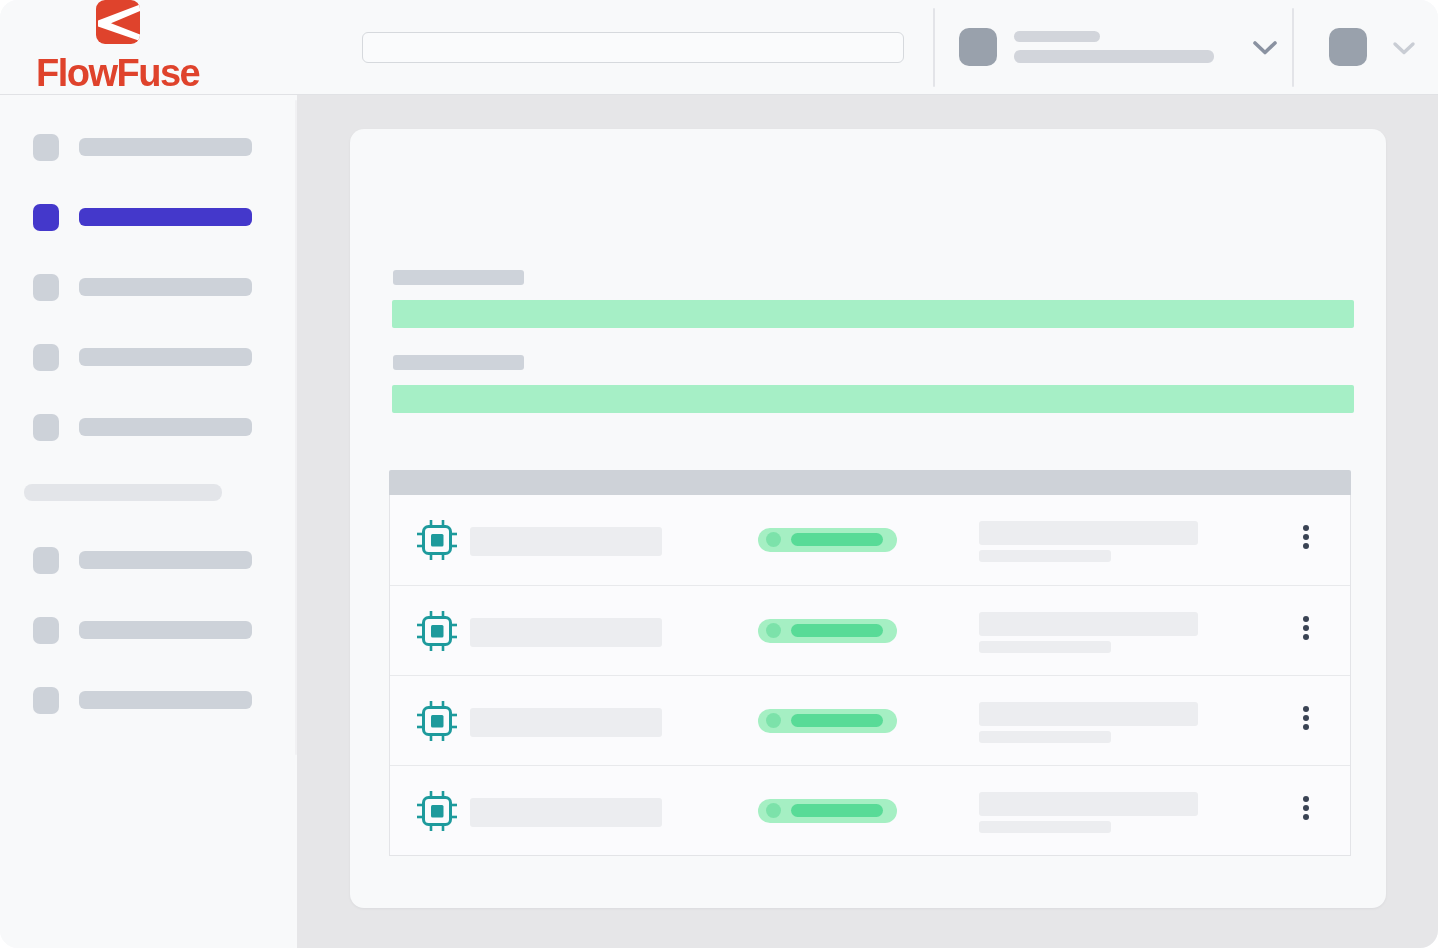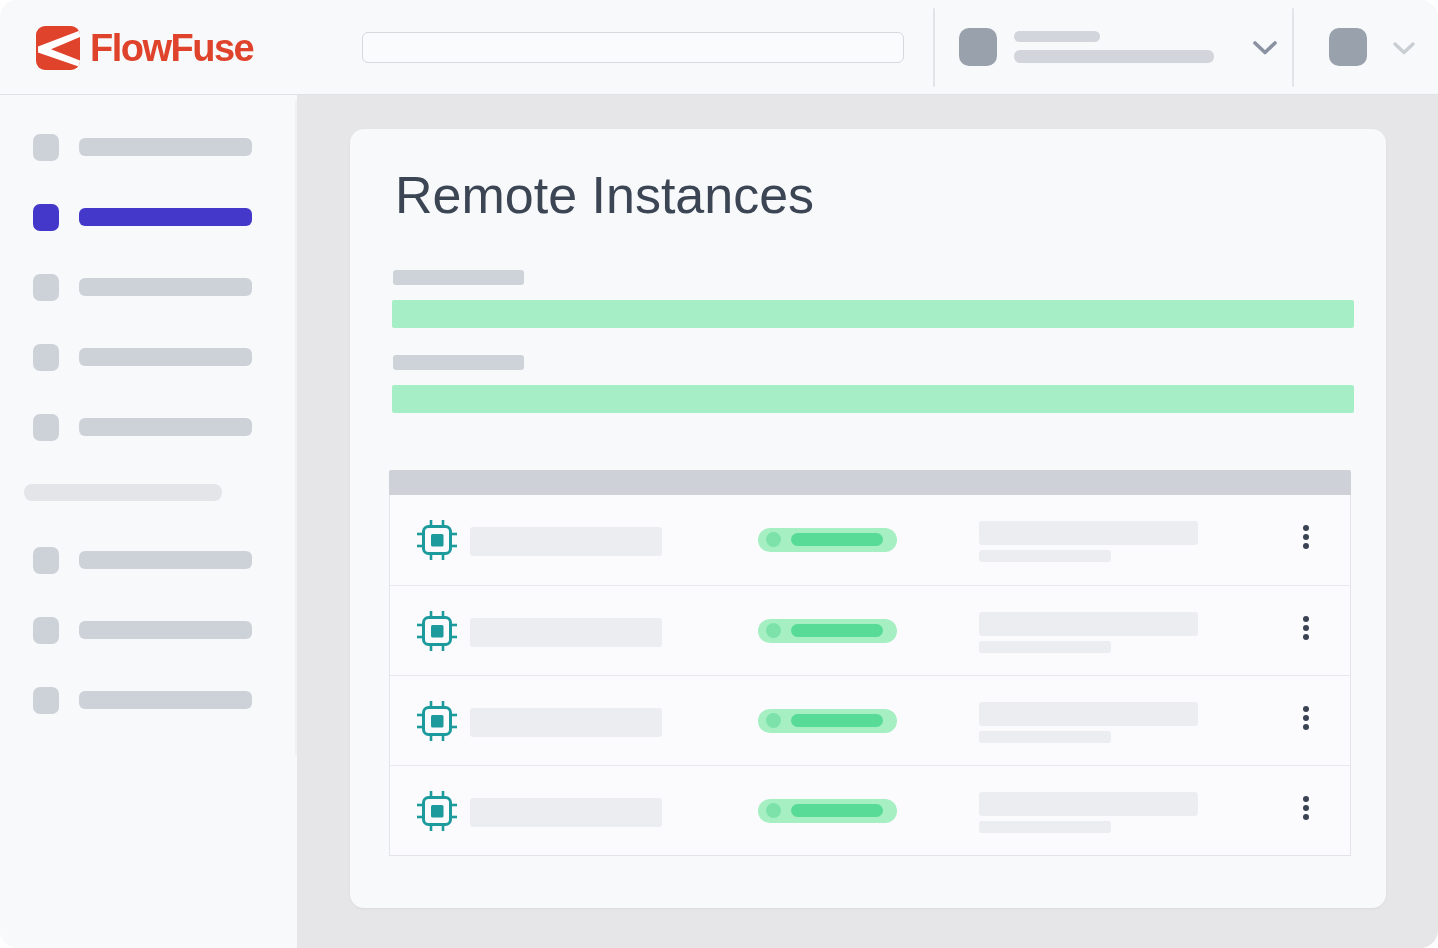--- a/index.html
+++ b/index.html
@@ -8,21 +8,21 @@
     --c-skel-dark:#CDD2D9; --c-skel-light:#ECEDF0; --c-label:#CED3DA; --c-thead:#CED2D8;
     --c-avatar:#99A1AC; --c-title:#3B4554; --c-kebab:#3A4354;
     --c-canvas:#E6E6E8; --c-surface:#F8F9FA;
   }
   *{box-sizing:border-box;margin:0;padding:0;}
   html,body{width:1438px;height:948px;}
   body{background:#ffffff;font-family:"Liberation Sans",sans-serif;overflow:hidden;}
   .window{position:relative;width:1438px;height:948px;border-radius:18px;overflow:hidden;background:var(--c-surface);}
   
   .topbar{position:absolute;left:0;top:0;width:1438px;height:95px;background:var(--c-surface);border-bottom:1px solid #E1E2E5;z-index:5;}
-  .logo{position:absolute;left:36px;top:0;height:95px;display:flex;align-items:center;gap:10px;cursor:pointer;}
+  .logo{position:absolute;left:36px;top:0;height:95px;display:flex;align-items:center;gap:10px;cursor:pointer;flex-direction:column;}
   .wordmark{font-size:38px;font-weight:700;letter-spacing:-1.5px;color:var(--c-brand);line-height:1;}
   .search{position:absolute;left:362px;top:32px;width:542px;height:31px;border:1px solid #D6D9DD;border-radius:6px;background:#FAFBFC;outline:none;padding:0 10px;font-size:14px;color:#3B4554;}
   .tb-divider{position:absolute;top:8px;width:2px;height:79px;background:#E3E4E8;border-radius:1px;}
   .tb-divider.d1{left:933px;}
   .tb-divider.d2{left:1292px;}
   .avatar{position:absolute;width:38px;height:38px;border-radius:10px;background:var(--c-avatar);}
   .ph-bar{position:absolute;background:#D2D5DB;border-radius:6px;}
   .tb-chevron{position:absolute;}
   
   .sidebar{position:absolute;left:0;top:95px;width:297px;height:853px;background:var(--c-surface);}
@@ -134,21 +134,20 @@
         <div class="sb-item" style="top: 592px;">
           <span class="sb-icon"></span>
           <span class="sb-bar"></span>
         </div>
       </div>
   </nav>
   <div class="scroll-line"></div>
 
   <div class="content">
     <main class="card">
-      <h1 class="page-title">Remote Instances</h1>
       <div id="fields">
           <div class="field-label" style="top: 141px;"></div>
           <div class="field-value" style="top: 171px;"></div>
           <div class="field-label" style="top: 226px;"></div>
           <div class="field-value" style="top: 256px;"></div>
         </div>
       <section class="table">
         <div class="thead"></div>
         <div class="tbody" id="table-rows">
   <div class="row">

